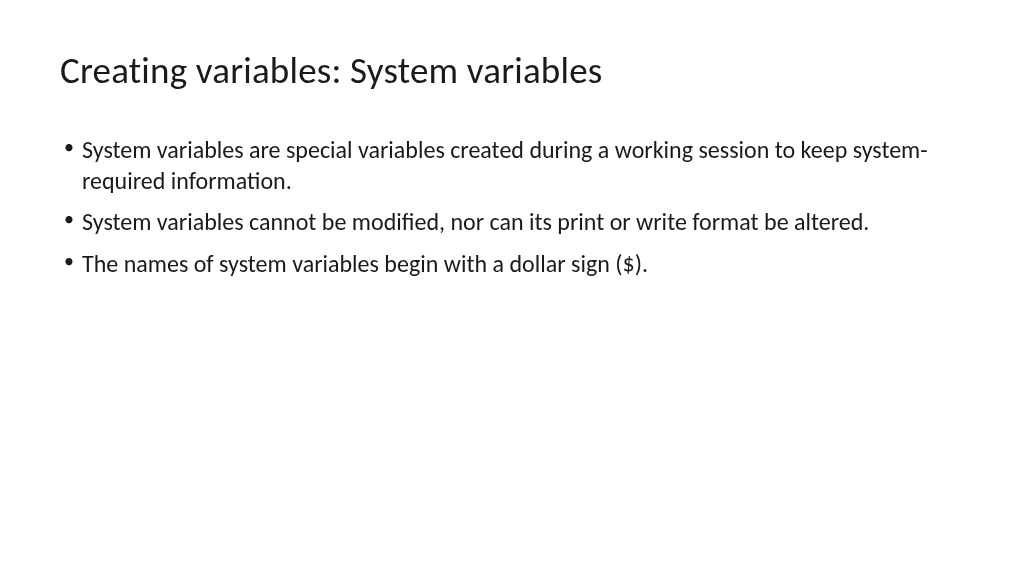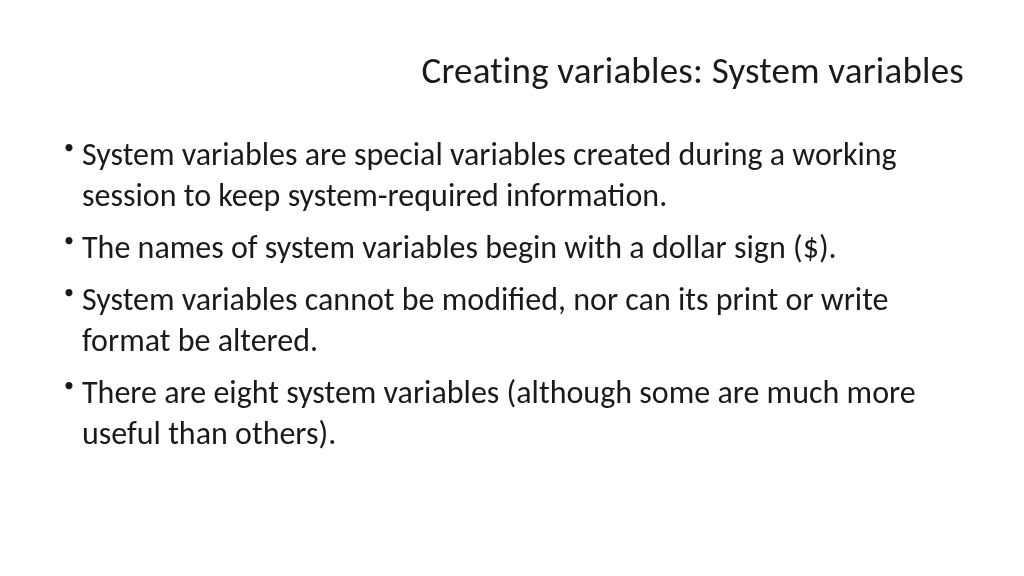--- a/index.html
+++ b/index.html
@@ -15,28 +15,27 @@
       color: #000000;
       padding: 48px 60px 40px 60px;
       overflow: hidden;
     }
     .slide-title {
       font-size: 37px;
       font-weight: 400;
       color: #1a1a1a;
       margin-bottom: 42px;
       letter-spacing: 0.2px;
-      text-align: right;
     }
     .bullet-list {
       list-style: none;
       padding: 0;
     }
     .bullet-item {
-      font-size: 32px;
+      font-size: 24px;
       line-height: 1.28;
       color: #1a1a1a;
       margin-bottom: 11px;
       position: relative;
       padding-left: 22px;
       font-weight: 400;
     }
     .bullet-item::before {
       content: "•";
       position: absolute;
@@ -45,16 +44,15 @@
       font-size: 20px;
     }
   </style>
 </head>
 <body>
 
 <h1 class="slide-title">Creating variables: System variables</h1>
 
 <ul class="bullet-list">
   <li class="bullet-item">System variables are special variables created during a working session to keep system-required information.</li>
+  <li class="bullet-item">System variables cannot be modified, nor can its print or write format be altered.</li>
   <li class="bullet-item">The names of system variables begin with a dollar sign ($).</li>
-  <li class="bullet-item">System variables cannot be modified, nor can its print or write format be altered.</li>
-  <li class="bullet-item">There are eight system variables (although some are much more useful than others).</li>
 </ul>
 
 </body></html>

